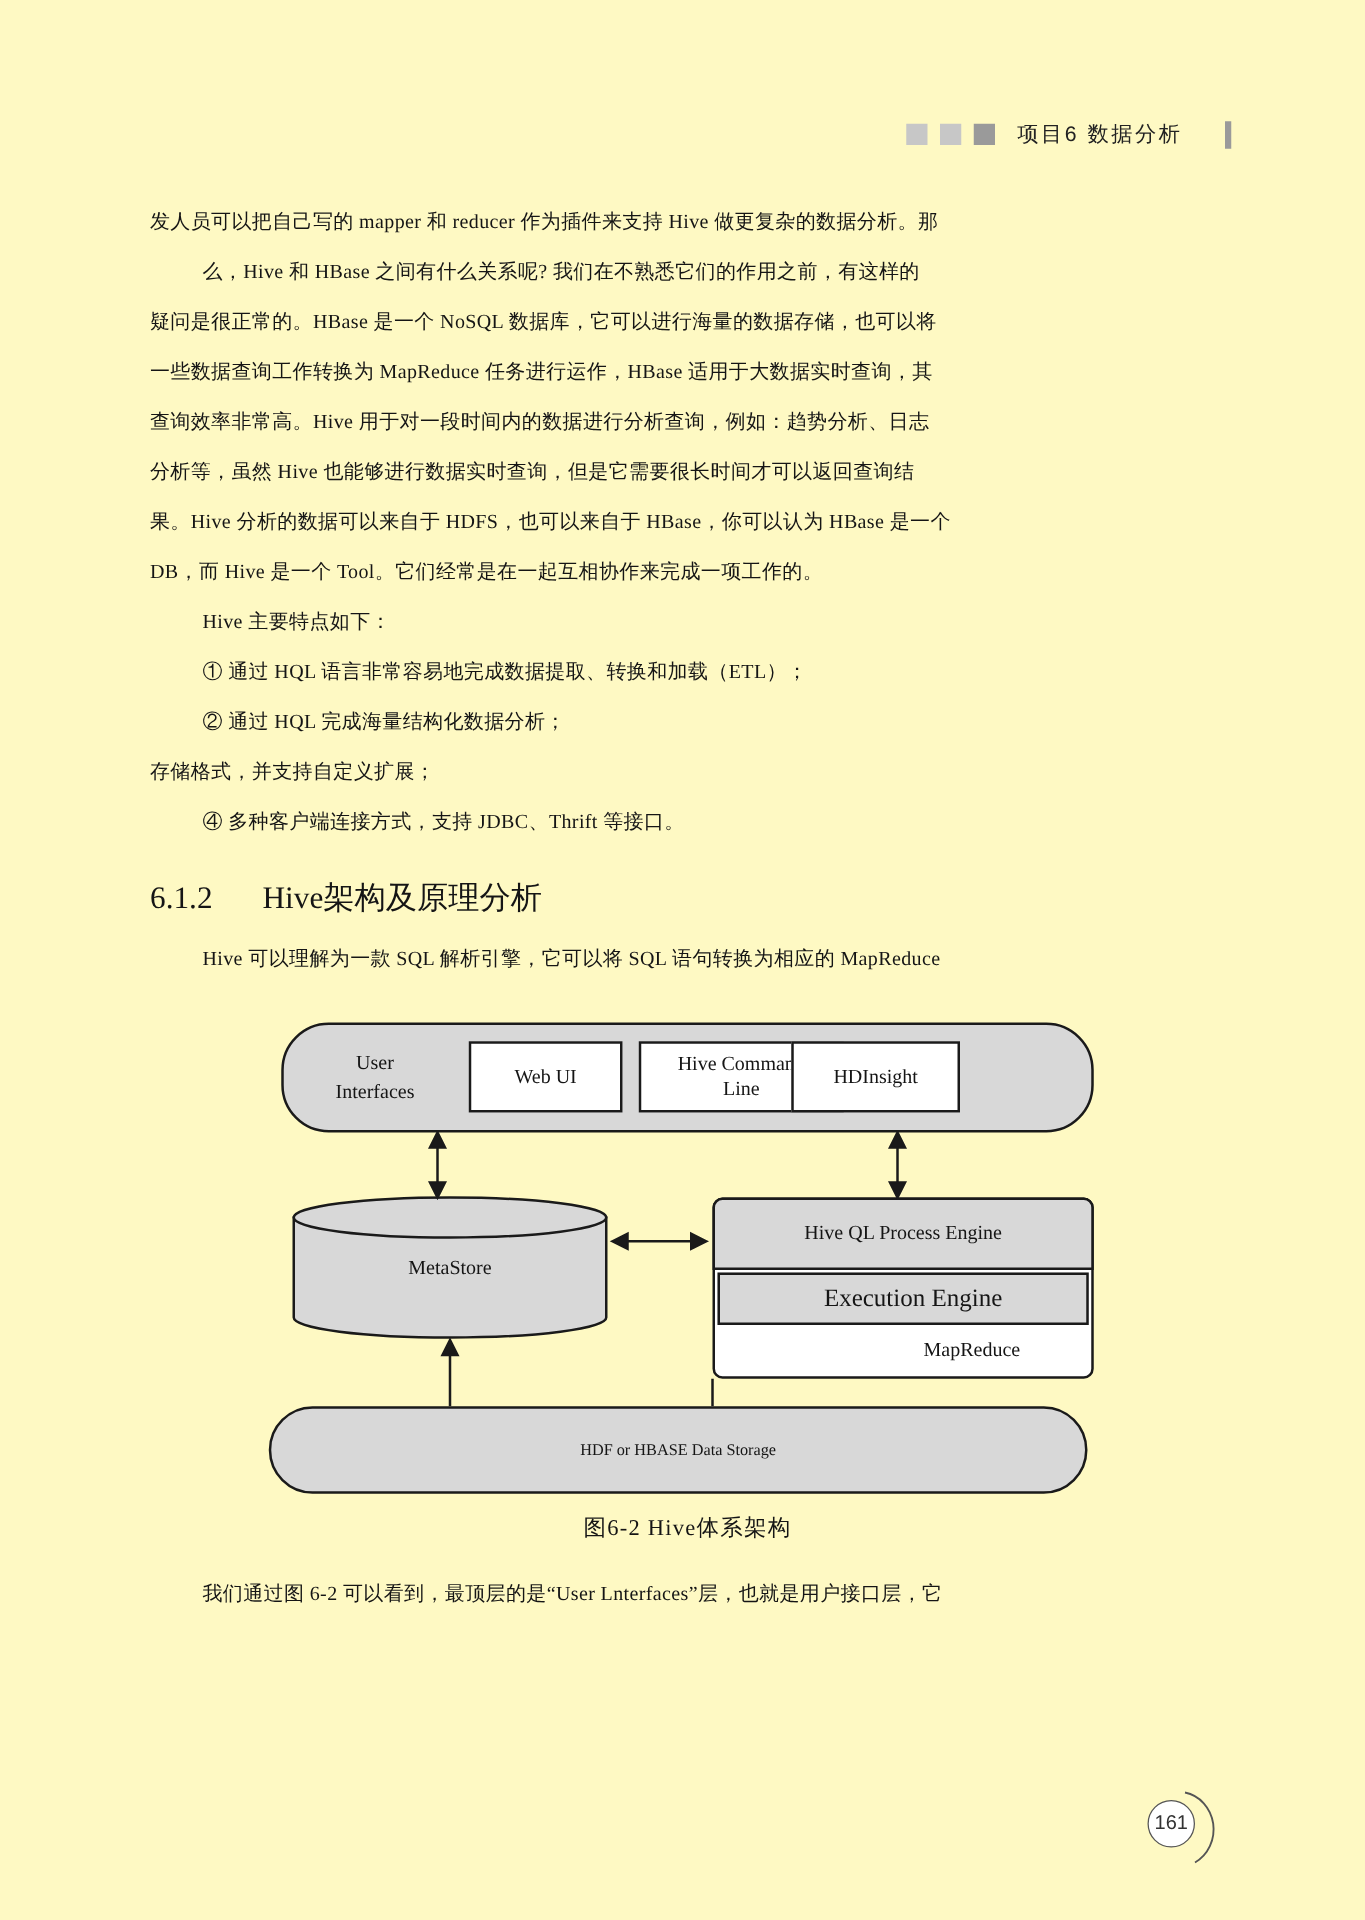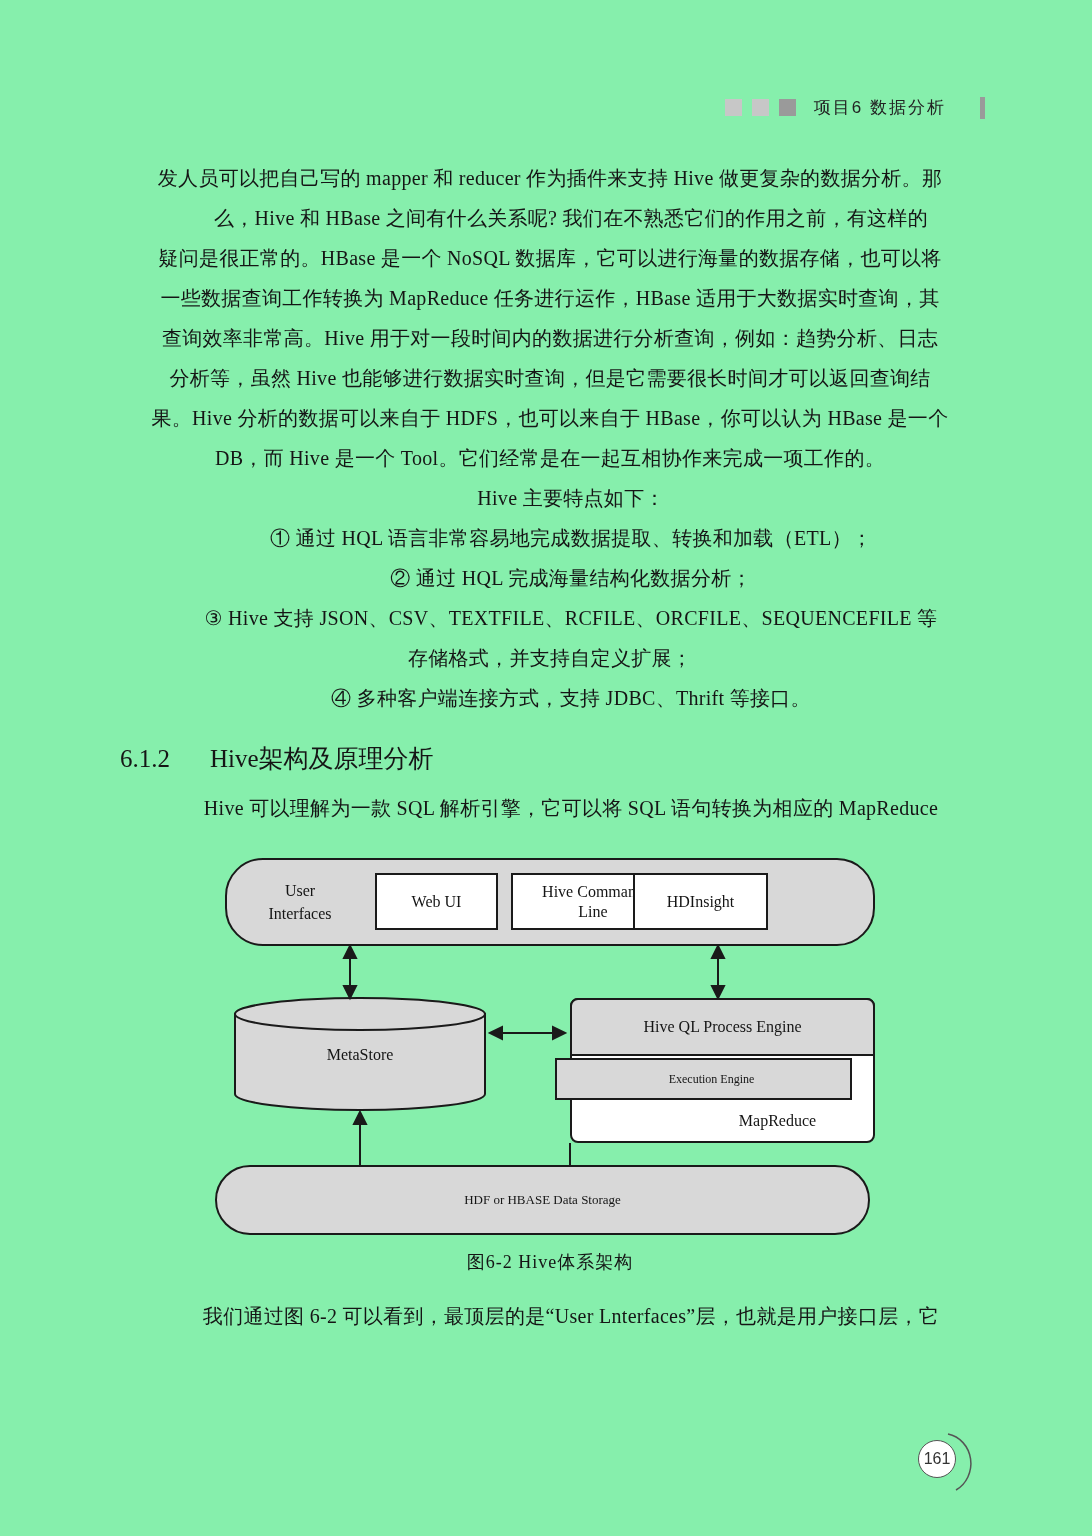--- a/index.html
+++ b/index.html
@@ -1,32 +1,32 @@
 <!DOCTYPE html>
 <html><head>
 <meta charset="utf-8">
 <style>
   * { margin:0; padding:0; box-sizing:border-box; }
   html,body { background:#ffffff; }
   .page {
-    position:relative; width:1092px; height:1536px; background:#86efac;
+    position:relative; width:1092px; height:1536px; background:#fef9c3;
     font-family:"Liberation Serif","DejaVu Serif",serif; color:#151515; overflow:hidden;
   }
 
   
   .header { position:absolute; top:96px; right:107px; display:flex; align-items:center; }
   .hsq { width:17px; height:17px; margin-left:10px; }
   .hsq.light { background:#c7c7c7; }
   .hsq.dark  { background:#9a9a9a; }
   .htext { margin-left:18px; font-family:"Liberation Sans",sans-serif; font-size:17px; color:#222; letter-spacing:2px; }
   .hbar { margin-left:34px; width:5px; height:22px; background:#9a9a9a; }
 
   
   .content { position:absolute; left:120px; top:158px; width:860px; }
-  .line { height:40px; line-height:40px; font-size:20px; white-space:nowrap; letter-spacing:0.3px;text-align:center; }
+  .line { height:40px; line-height:40px; font-size:16px; white-space:nowrap; letter-spacing:0.3px; }
   .line.indent { padding-left:42px; }
 
   .section-heading { margin-top:20px; height:42px; line-height:42px; font-size:25px; font-weight:normal; }
   .section-heading .num { margin-right:40px; }
 
   .intro { margin-top:8px; }
 
   
   .diagram { position:relative; margin-top:30px; margin-left:-120px; width:1092px; height:380px; }
   .dbox { position:absolute; border:2px solid #1a1a1a; }
@@ -36,22 +36,22 @@
   .inner-box { position:absolute; top:15px; height:57px; background:#fff; border:2px solid #1a1a1a;
                display:flex; align-items:center; justify-content:center; text-align:center;
                font-size:16px; line-height:20px; }
   .web-ui    { left:375px; width:123px; }
   .hive-cmd  { left:511px; width:164px; }
   .hdinsight { left:633px; width:135px; }
 
   .rstack { left:570px; top:140px; width:305px; height:145px; background:#ffffff; border:2px solid #1a1a1a; border-radius:8px; }
   .rhead  { left:570px; top:140px; width:305px; height:58px; background:#d8d8d8; border:2px solid #1a1a1a;
             border-radius:8px 8px 0 0; display:flex; align-items:center; justify-content:center; font-size:16px; }
-  .rexec  { left:555px; top:200px; width:297px; height:42px; background:#d8d8d8; border:2px solid #1a1a1a;
-            display:flex; align-items:center; justify-content:center; font-size:12px;padding-left:16px; }
+  .rexec  { left:574px; top:200px; width:297px; height:42px; background:#d8d8d8; border:2px solid #1a1a1a;
+            display:flex; align-items:center; justify-content:center; font-size:20px;padding-left:16px; }
   .rmap   { position:absolute; left:574px; top:244px; width:297px; height:38px;
             display:flex; align-items:center; justify-content:center; font-size:16px; padding-left:110px; }
 
   .meta-label { position:absolute; left:235px; top:188px; width:250px; text-align:center; font-size:16px; }
 
   .bottom-box { left:215px; top:307px; width:655px; height:70px; border-radius:35px;
                 display:flex; align-items:center; justify-content:center; font-size:13px; }
 
   .dsvg { position:absolute; left:0; top:0; width:1092px; height:380px; pointer-events:none; }
 
@@ -86,21 +86,20 @@
     <div class="line indent">么，Hive 和 HBase 之间有什么关系呢? 我们在不熟悉它们的作用之前，有这样的</div>
     <div class="line">疑问是很正常的。HBase 是一个 NoSQL 数据库，它可以进行海量的数据存储，也可以将</div>
     <div class="line">一些数据查询工作转换为 MapReduce 任务进行运作，HBase 适用于大数据实时查询，其</div>
     <div class="line">查询效率非常高。Hive 用于对一段时间内的数据进行分析查询，例如：趋势分析、日志</div>
     <div class="line">分析等，虽然 Hive 也能够进行数据实时查询，但是它需要很长时间才可以返回查询结</div>
     <div class="line">果。Hive 分析的数据可以来自于 HDFS，也可以来自于 HBase，你可以认为 HBase 是一个</div>
     <div class="line">DB，而 Hive 是一个 Tool。它们经常是在一起互相协作来完成一项工作的。</div>
     <div class="line indent">Hive 主要特点如下：</div>
     <div class="line indent">① 通过 HQL 语言非常容易地完成数据提取、转换和加载（ETL）；</div>
     <div class="line indent">② 通过 HQL 完成海量结构化数据分析；</div>
-    <div class="line indent">③ Hive 支持 JSON、CSV、TEXTFILE、RCFILE、ORCFILE、SEQUENCEFILE 等</div>
     <div class="line">存储格式，并支持自定义扩展；</div>
     <div class="line indent">④ 多种客户端连接方式，支持 JDBC、Thrift 等接口。</div>
 
     <h2 class="section-heading">
       <span class="num">6.1.2</span><span>Hive架构及原理分析</span>
     </h2>
 
     <div class="intro">
       <div class="line indent">Hive 可以理解为一款 SQL 解析引擎，它可以将 SQL 语句转换为相应的 MapReduce</div>
     </div>

